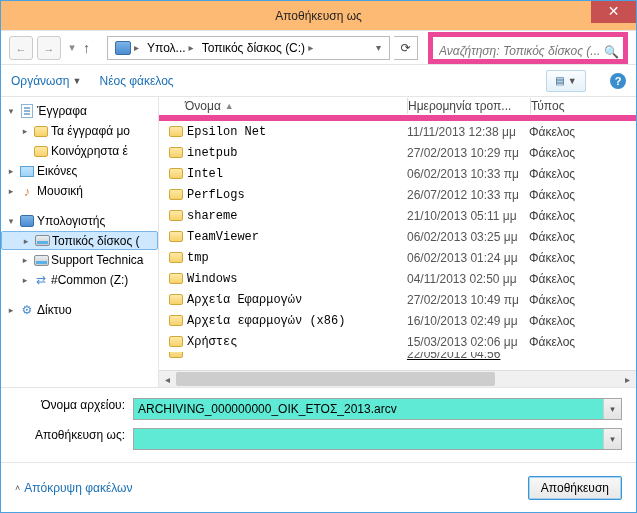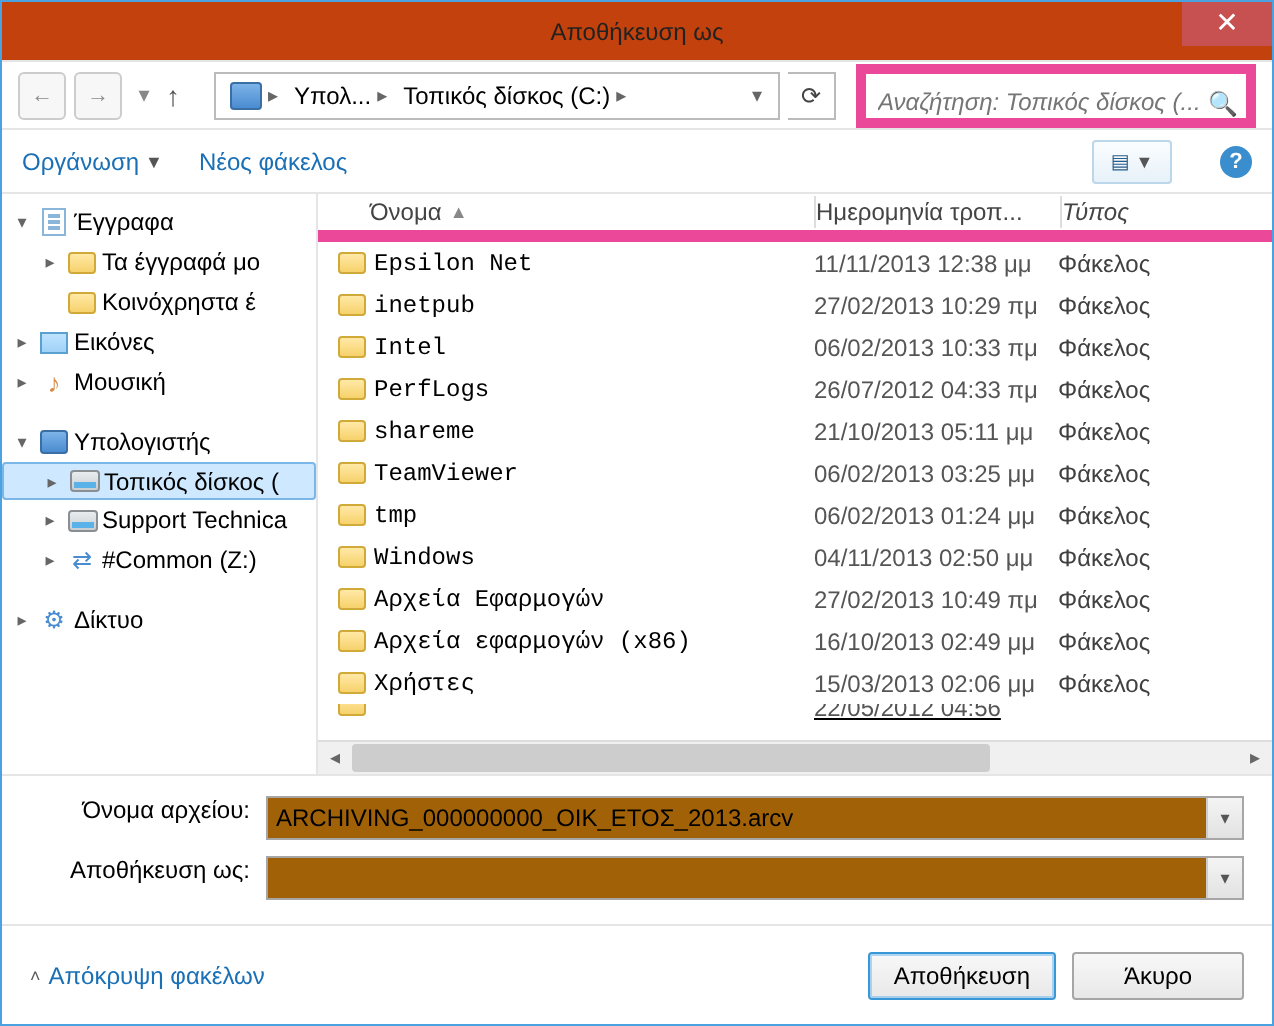--- a/index.html
+++ b/index.html
@@ -14,21 +14,21 @@
     width: 637px;
     height: 513px;
     border: 1px solid #4aa3e0;
     background: #fff;
     display: flex;
     flex-direction: column;
     position: relative;
   }
   .titlebar {
     height: 30px;
-    background: #c2410c;
+    background: #fdba74;
     display: flex;
     align-items: center;
     justify-content: center;
     position: relative;
     border-bottom: 1px solid #e5e5e5;
   }
   .titlebar .title {
     font-size: 12px;
     color: #222;
   }
@@ -222,21 +222,21 @@
   .cols {
     display: flex;
     height: 24px;
     border-bottom: 6px solid #ec4899;
     align-items: center;
     font-size: 12px;
     color: #444;
   }
   .col-name { width: 248px; padding-left: 26px; display:flex; align-items:center; gap:4px;}
   .col-date { width: 122px; }
-  .col-type { flex: 1; font-style: italic; }
+  .col-type { flex: 1; }
   .col-sep { width: 1px; height: 16px; background: #ddd; }
   .sort-ind { color:#888; font-size:9px; }
   .rows {
     flex: 1;
     overflow: hidden;
     position: relative;
   }
   .row {
     display: flex;
     align-items: center;
@@ -274,21 +274,21 @@
     text-align: right;
     padding-right: 8px;
     font-size: 12px;
   }
   .formrow .field {
     flex: 1;
     height: 22px;
     border: 1px solid #a6a6a6;
     display: flex;
     align-items: center;
-    background: #a16207;
+    background: #5eead4;
   }
   .formrow .field input {
     border: none;
     outline: none;
     flex: 1;
     font-size: 12px;
     padding: 0 4px;
     background: transparent;
   }
   .formrow .dd-btn {
@@ -520,21 +520,21 @@
             </span>
             <span class="fname">Intel</span>
             <span class="fdate">06/02/2013 10:33 πμ</span>
             <span class="ftype">Φάκελος</span>
           </div>
           <div class="row">
             <span class="ficon">
               <span class="folder-ico"></span>
             </span>
             <span class="fname">PerfLogs</span>
-            <span class="fdate">26/07/2012 04:33 πμ</span>
+            <span class="fdate">26/07/2012 10:33 πμ</span>
             <span class="ftype">Φάκελος</span>
           </div>
           <div class="row">
             <span class="ficon">
               <span class="folder-ico"></span>
             </span>
             <span class="fname">shareme</span>
             <span class="fdate">21/10/2013 05:11 μμ</span>
             <span class="ftype">Φάκελος</span>
           </div>
@@ -625,18 +625,15 @@
 
   <div class="footer">
     <div class="hide-folders">
       <span class="chev">˄</span>
       <span>Απόκρυψη φακέλων</span>
     </div>
     <div class="spacer"></div>
     <div class="btn primary">
       <span>Αποθήκευση</span>
     </div>
-    <div class="btn">
-      <span>Άκυρο</span>
-    </div>
   </div>
 
 </div>
 
 </body></html>

